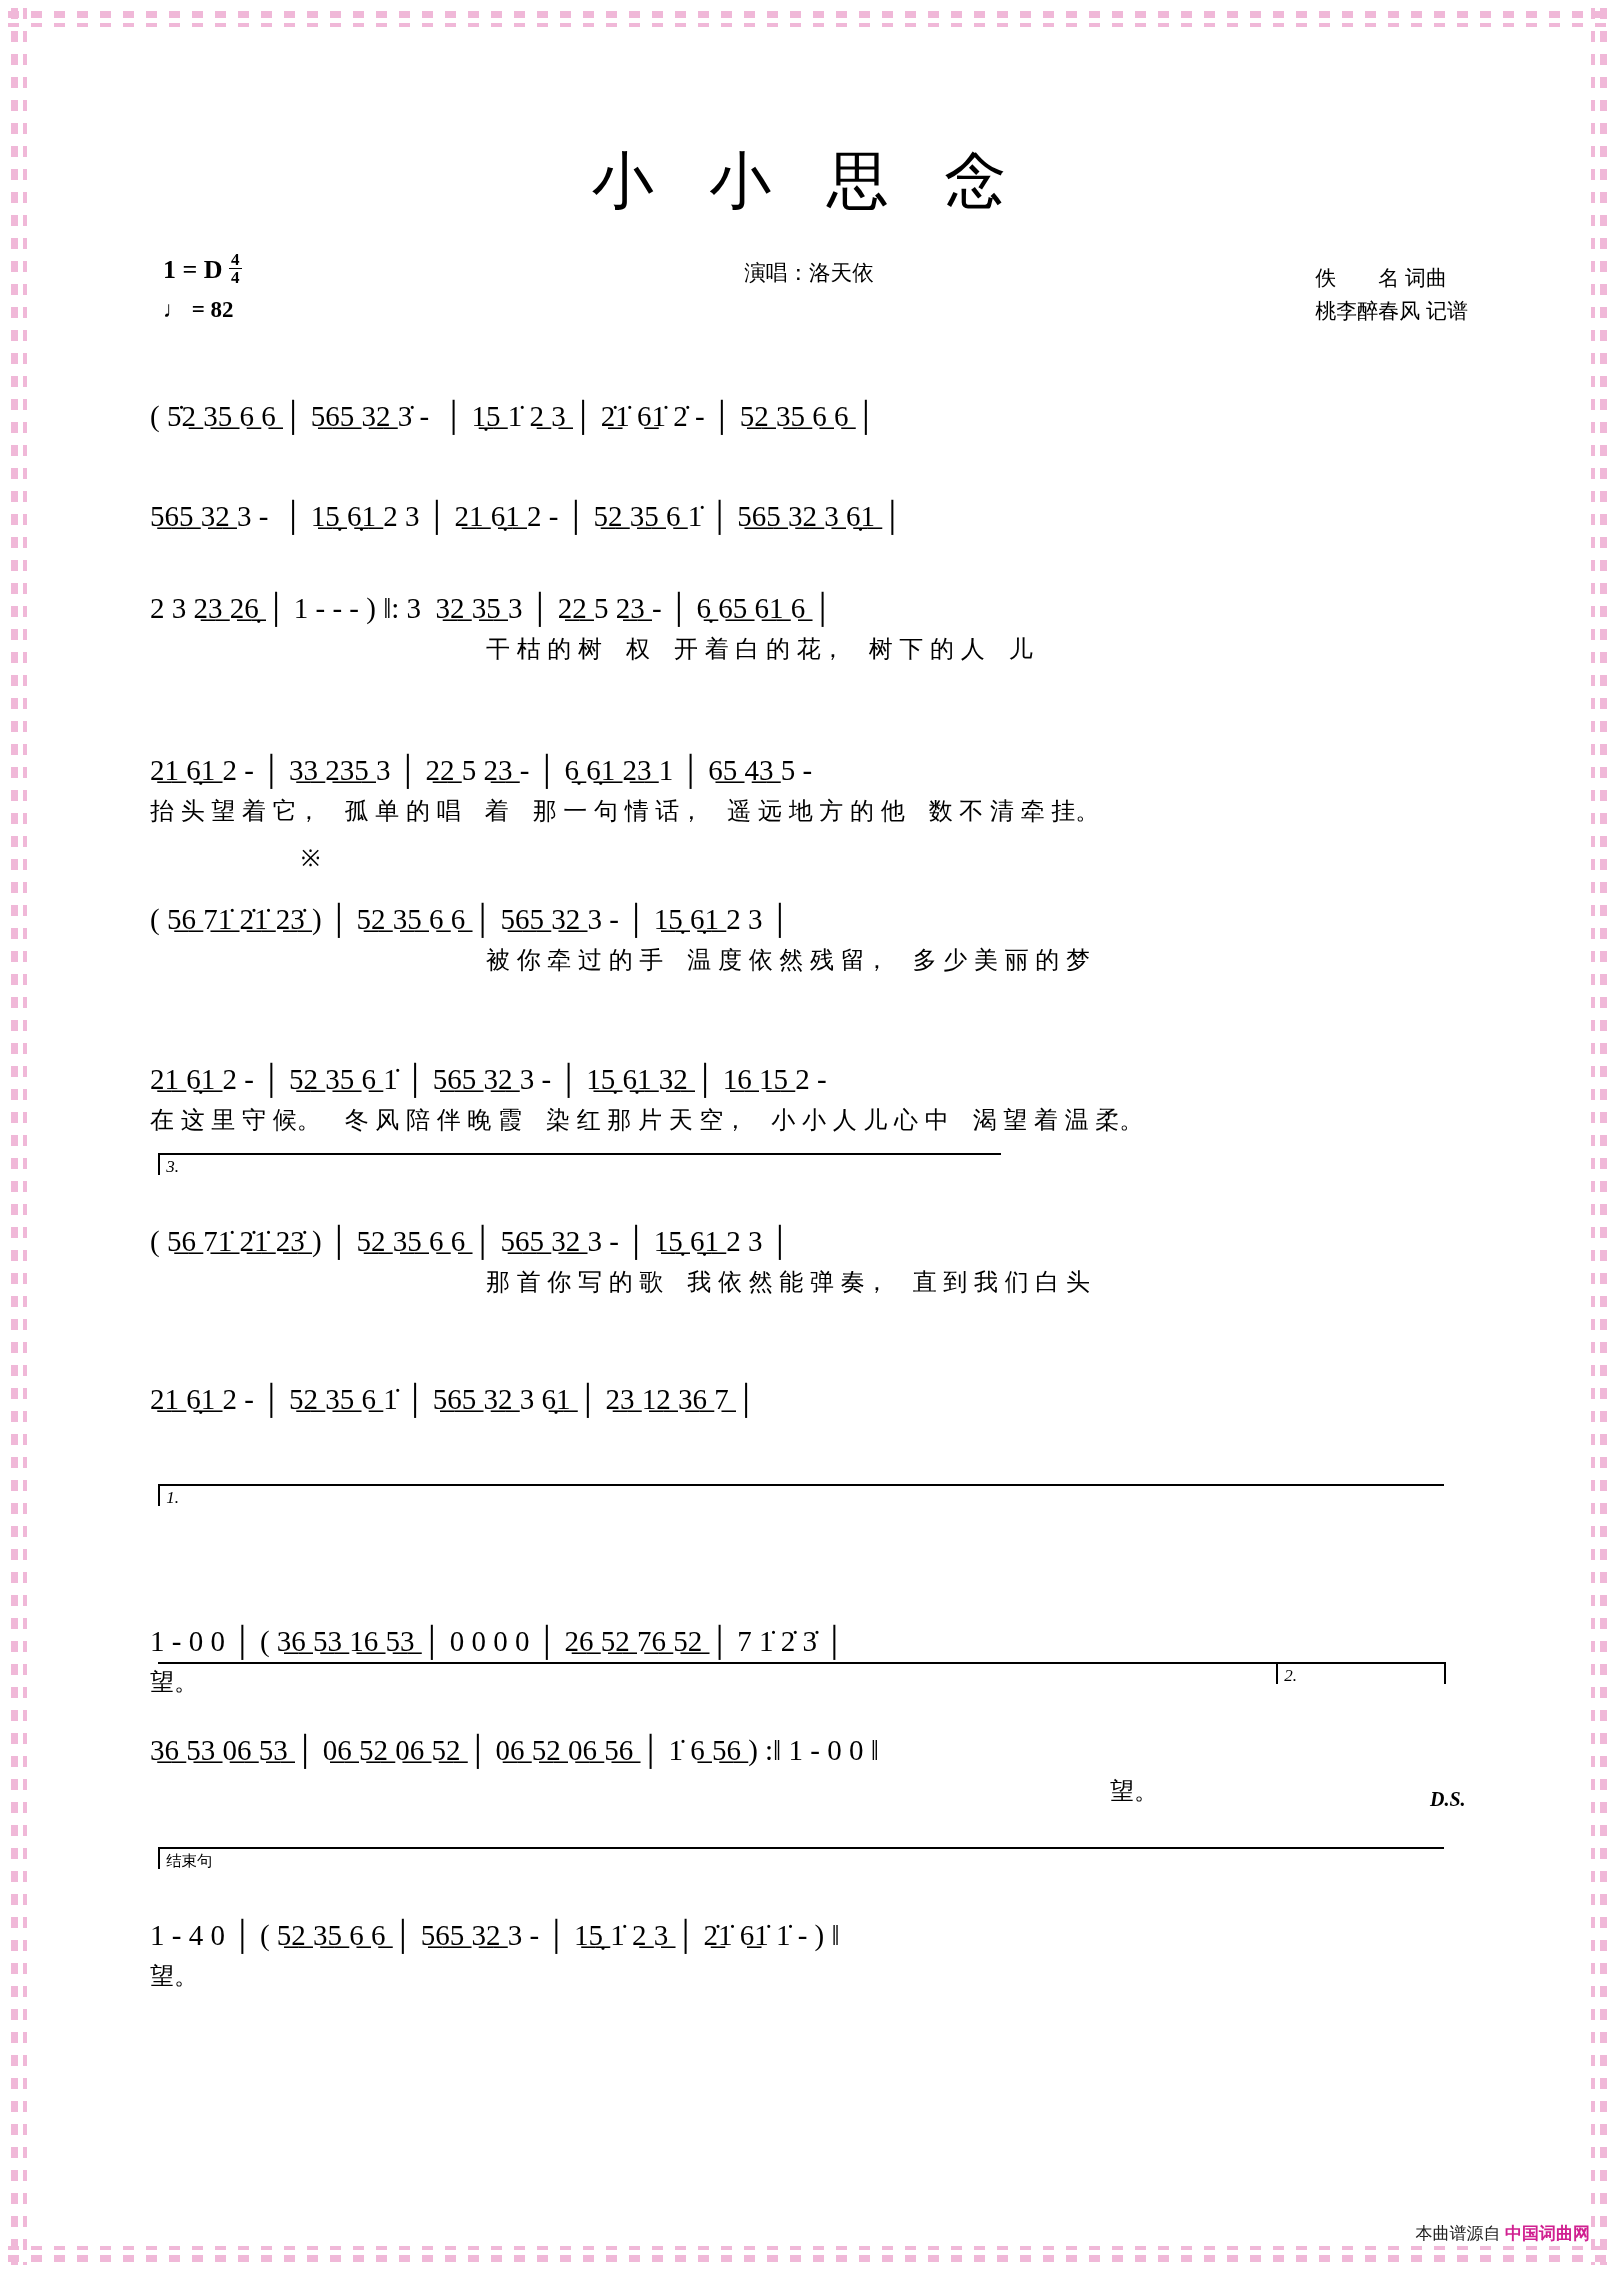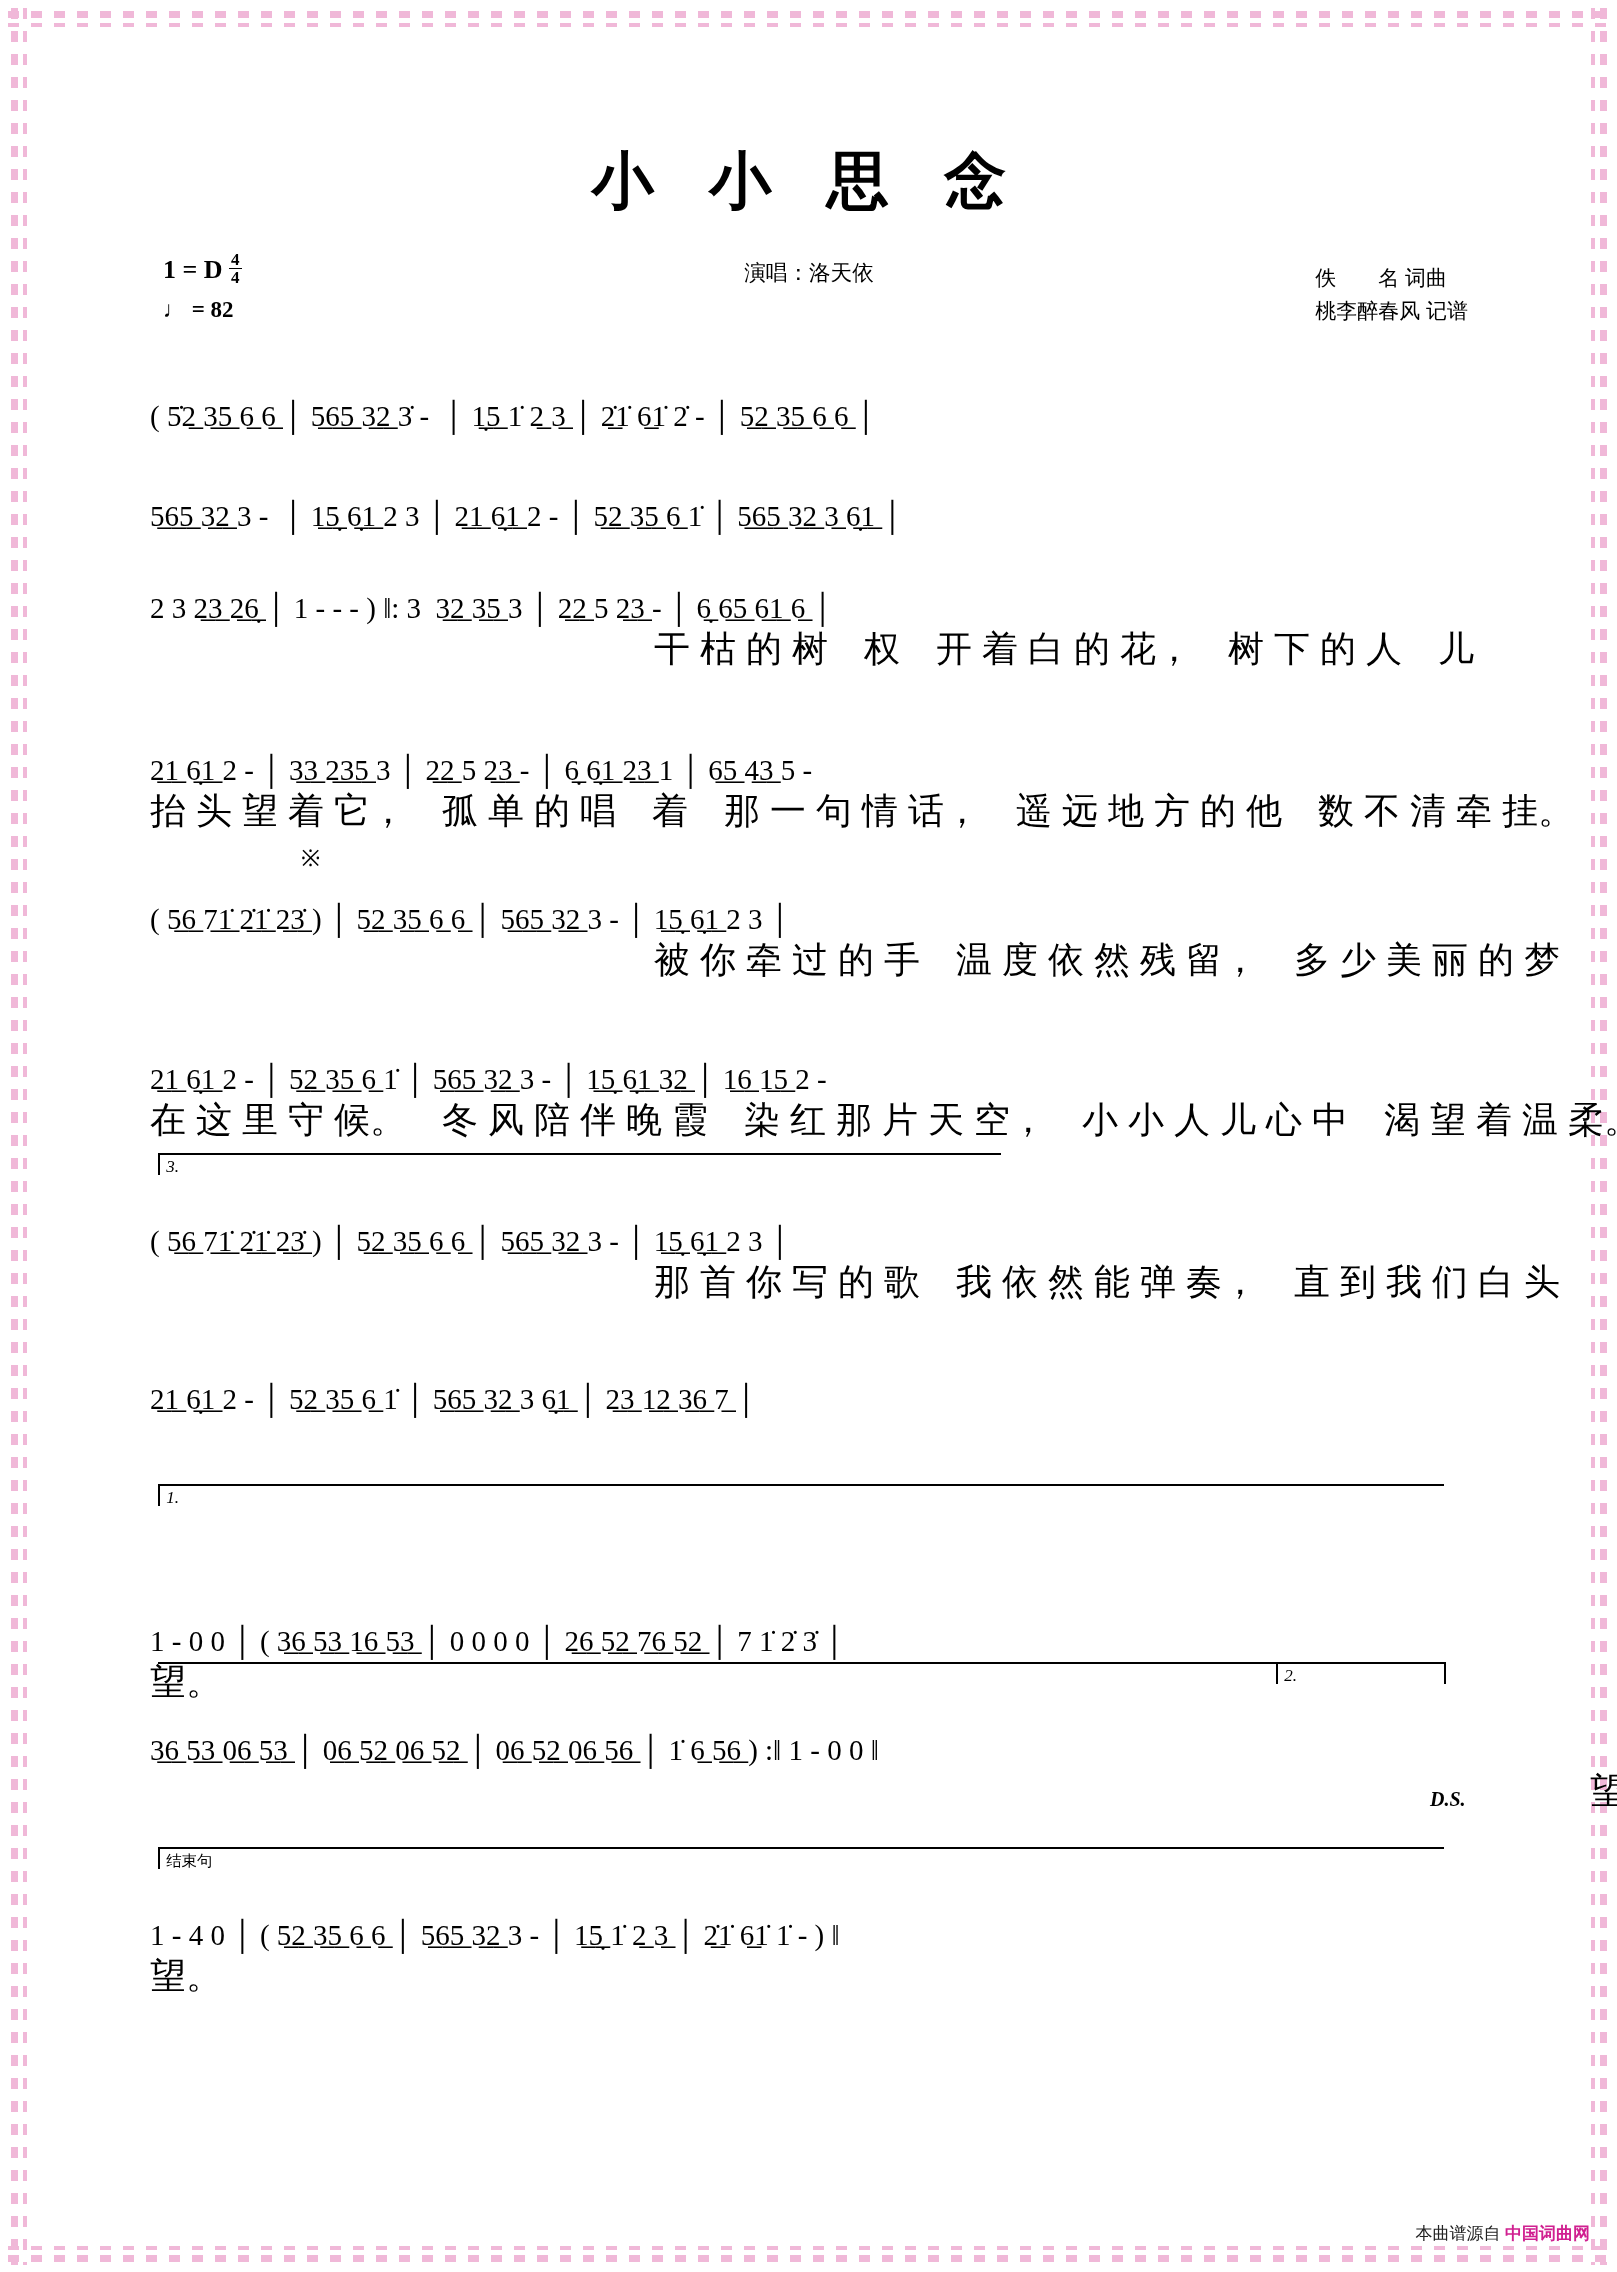--- a/index.html
+++ b/index.html
@@ -56,21 +56,21 @@
   }
 
   
   .title {
     position: absolute;
     top: 139px;
     left: 0;
     width: 1618px;
     text-align: center;
     font-size: 62px;
-    font-weight: bold;
+    font-weight: normal;
     letter-spacing: 20px;
     font-family: "Liberation Serif", serif;
   }
   .singer {
     position: absolute;
     top: 258px;
     left: 0;
     width: 1618px;
     text-align: center;
     font-size: 21.6px;
@@ -121,21 +121,21 @@
     margin-top: 36px;
   }
   .notes {
     font-size: 29px;
     letter-spacing: 0px;
     white-space: pre;
     height: 42px;
     line-height: 42px;
   }
   .lyrics {
-    font-size: 36px;
+    font-size: 24px;
     white-space: pre;
     height: 40px;
     line-height: 40px;
     font-family: "Liberation Sans", sans-serif;
   }
 
   
   .bracket {
     position: absolute;
     border-top: 2.3px solid #000;

